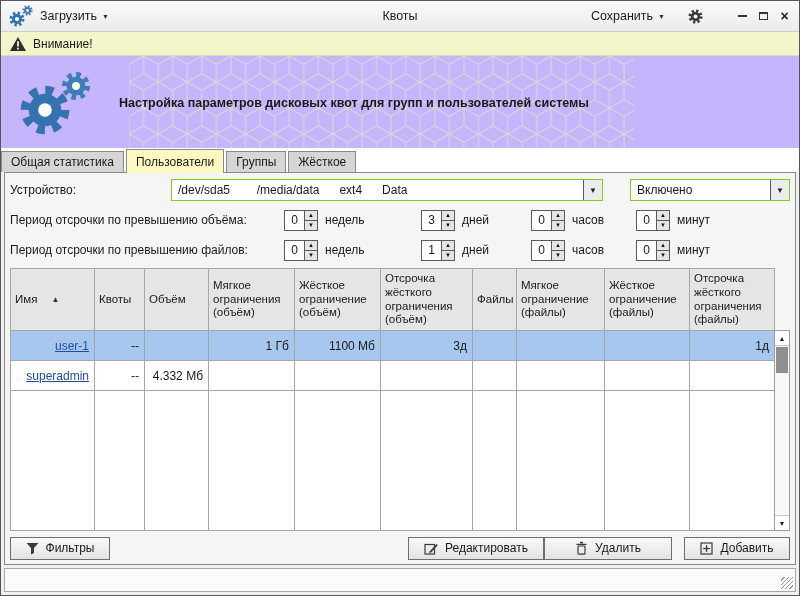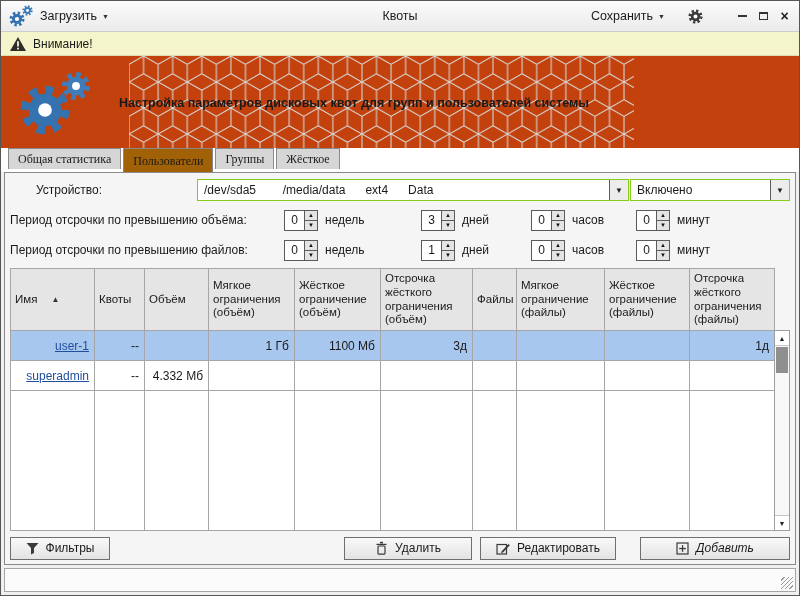--- a/index.html
+++ b/index.html
@@ -16,35 +16,35 @@
   .win-controls { display:flex; align-items:center; gap:8px; margin-left:10px; }
   .win-btn { width:13px; height:13px; display:flex; align-items:center; justify-content:center; }
   .glyph-min { width:9px; height:0; border-bottom:2px solid #333; display:block; }
   .glyph-max { width:9px; height:8px; border:1px solid #333; border-top:2px solid #333; display:block; }
   .glyph-close { font-size:14px; font-weight:bold; color:#222; line-height:1; }
 
   
   .warningbar { height:24px; flex:0 0 24px; background:#f5f5cc; border-bottom:1px solid #ddddb0; display:flex; align-items:center; gap:7px; padding:0 9px; font-size:12px; }
 
   
-  .headerband { height:92px; flex:0 0 92px; background:#c2410c; position:relative; overflow:hidden; }
+  .headerband { height:92px; flex:0 0 92px; background:#c4b5fd; position:relative; overflow:hidden; }
   .hexbg { position:absolute; left:128px; top:0; }
   .logo-large { position:absolute; left:16px; top:13px; }
   .header-desc { position:absolute; left:118px; top:40px; font-size:12.5px; font-weight:bold; z-index:2; }
 
   
-  .tabsrow { height:24px; flex:0 0 24px; background:#ffffff; display:flex; align-items:flex-start; padding-left:7px; position:relative; z-index:2;font-family:Liberation Serif, serif; }
+  .tabsrow { height:24px; flex:0 0 24px; background:#ffffff; display:flex; align-items:flex-end; position:relative; z-index:2; }
   .tab { border:1px solid #8a8a8a; border-bottom:none; background:#d6d6d6; padding:3px 9px 3px; font-size:12px; margin-right:2px; height:21px; white-space:nowrap; }
-  .tab.active { background:#a16207; height:24px; padding-top:5px; margin-bottom:-1px; position:relative; z-index:3; }
+  .tab.active { background:#fef9c3; height:24px; padding-top:5px; margin-bottom:-1px; position:relative; z-index:3; }
 
   
   .panel { flex:1 1 auto; margin:0 3px; border:1px solid #8a8a8a; background:#f5f5f5; display:flex; flex-direction:column; padding:5px 5px 4px; position:relative; z-index:1; }
 
   .device-row { display:flex; align-items:center; height:24px; margin-bottom:6px; font-size:12px; }
-  .device-label { width:161px; flex:0 0 161px;margin-left:26px; }
+  .device-label { width:161px; flex:0 0 161px; }
   .combo { height:22px; border:1px solid #84cc16; background:#fff; display:flex; align-items:center; }
   .combo-device { width:432px; flex:0 0 432px; }
   .combo-state { width:160px; flex:0 0 160px; margin-left:auto; }
   .combo-value { flex:1; padding-left:6px; white-space:pre; overflow:hidden; font-size:12px; }
   .combo-arrow { width:19px; align-self:stretch; border-left:1px solid #5a5a5a; background:#ececec; display:flex; align-items:center; justify-content:center; font-size:8px; color:#222; }
 
   .grace-row { display:flex; align-items:center; height:24px; margin-bottom:6px; font-size:12px; }
   .grace-label { width:274px; flex:0 0 274px; }
   .spin-group { display:flex; align-items:center; }
   .sg1 { width:137px; } .sg2 { width:110px; } .sg3 { width:105px; }
@@ -72,21 +72,21 @@
   .scroll-btn.up { border-bottom:1px solid #c6c6c6; }
   .scroll-btn.down { border-top:1px solid #c6c6c6; margin-top:auto; }
   .scroll-thumb { height:26px; flex:0 0 26px; background:#8f8f8f; margin:1px; }
 
   
   .actions { display:flex; align-items:center; margin-top:5px; height:24px; flex:0 0 24px; }
   .btn { height:23px; border:1px solid #6f6f6f; background:linear-gradient(#f9f9f9,#e3e3e3); display:flex; align-items:center; justify-content:center; gap:7px; font-size:12px; padding:0 8px; }
   .btn-filters { width:100px; }
   .btn-delete { width:128px; }
   .btn-edit { width:136px; margin-left:8px; }
-  .btn-add { width:150px; margin-left:24px;font-style:italic; }
+  .btn-add { width:106px; margin-left:12px; }
   .spacer { flex:1; }
 
   
   .statusbar { height:24px; flex:0 0 24px; margin:3px 3px 3px; border:1px solid #a6a6a6; background:#fbfbfb; position:relative; }
   .resize-grip { position:absolute; right:2px; bottom:2px; width:12px; height:12px;
     background:repeating-linear-gradient(135deg, transparent 0 2px, #9a9a9a 2px 3px); }
 </style>
 </head>
 <body>
 
@@ -350,35 +350,35 @@
     </div>
 
     <div class="actions">
       <span class="btn btn-filters">
         <svg width="13" height="13">
           <path d="M0.5 1 H12.5 L8 6 V11 L5 12.5 V6 Z" fill="#3a3a3a"></path>
         </svg>
         <span>Фильтры</span>
       </span>
       <span class="spacer"></span>
+      <span class="btn btn-edit">
+        <svg width="14" height="13">
+          <rect x="1" y="2.5" width="9.5" height="9.5" fill="none" stroke="#3a3a3a" stroke-width="1.2"></rect>
+          <path d="M5.5 9.5 L12.5 2 L13.8 3.2 L7 10.5 L5 11 Z" fill="#3a3a3a"></path>
+        </svg>
+        <span>Редактировать</span>
+      </span>
       <span class="btn btn-delete">
         <svg width="13" height="14">
           <rect x="5" y="0.8" width="3" height="1.6" fill="#3a3a3a"></rect>
           <rect x="1.5" y="2.8" width="10" height="1.3" fill="#3a3a3a"></rect>
           <rect x="3" y="5" width="7" height="8.2" rx="1" fill="none" stroke="#3a3a3a" stroke-width="1.2"></rect>
         </svg>
         <span>Удалить</span>
       </span>
-      <span class="btn btn-edit">
-        <svg width="14" height="13">
-          <rect x="1" y="2.5" width="9.5" height="9.5" fill="none" stroke="#3a3a3a" stroke-width="1.2"></rect>
-          <path d="M5.5 9.5 L12.5 2 L13.8 3.2 L7 10.5 L5 11 Z" fill="#3a3a3a"></path>
-        </svg>
-        <span>Редактировать</span>
-      </span>
       <span class="btn btn-add">
         <svg width="13" height="13">
           <rect x="1" y="1" width="11" height="11" fill="none" stroke="#3a3a3a" stroke-width="1.2"></rect>
           <rect x="5.9" y="3.2" width="1.3" height="6.6" fill="#3a3a3a"></rect>
           <rect x="3.2" y="5.9" width="6.6" height="1.3" fill="#3a3a3a"></rect>
         </svg>
         <span>Добавить</span>
       </span>
     </div>
   </div>

